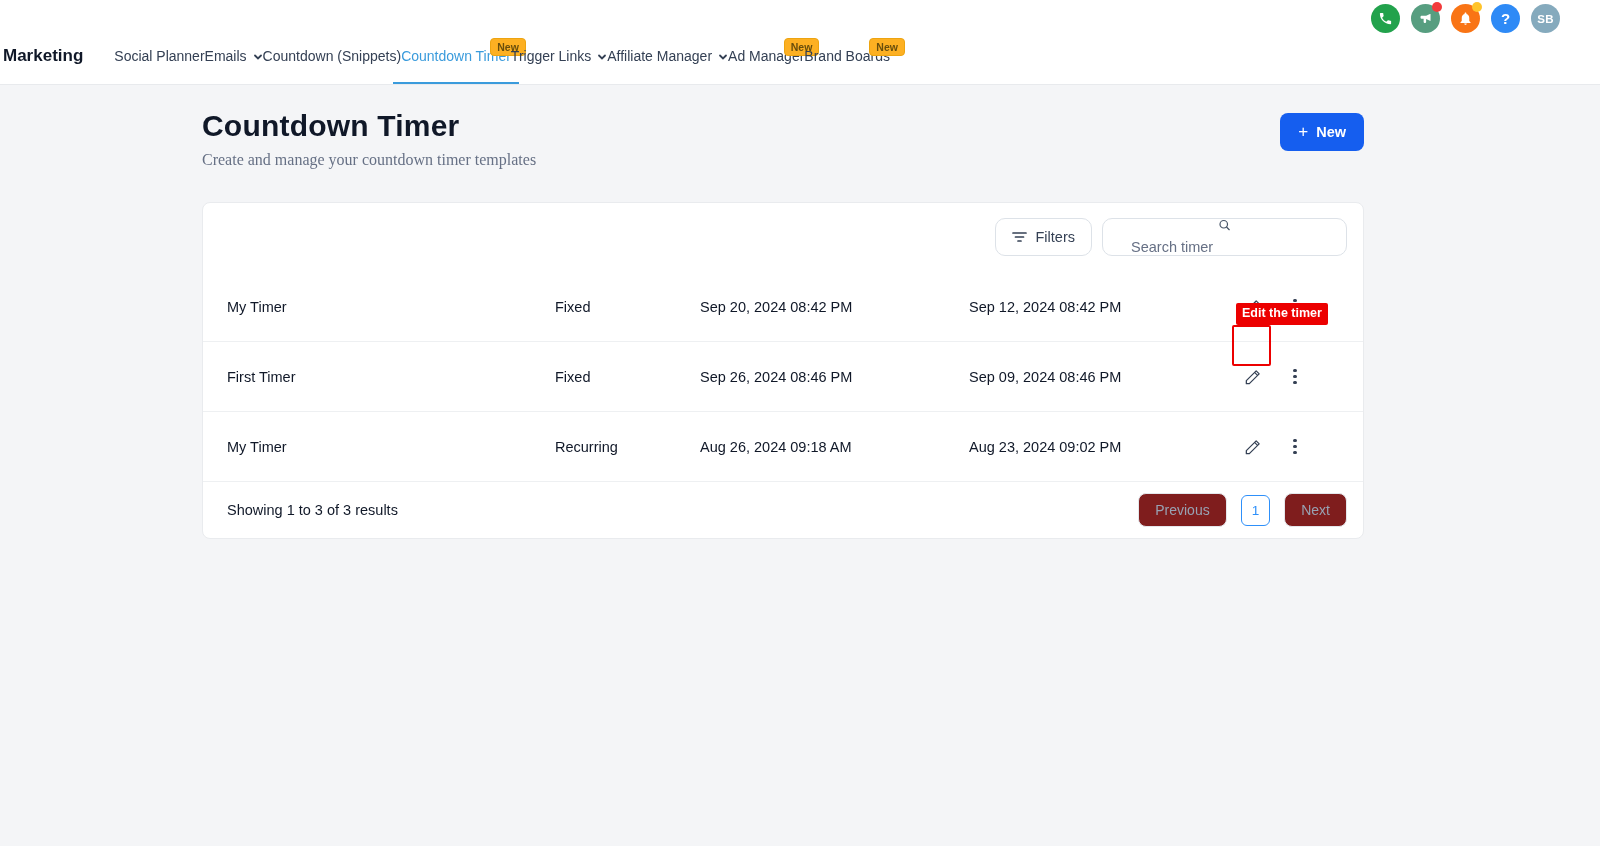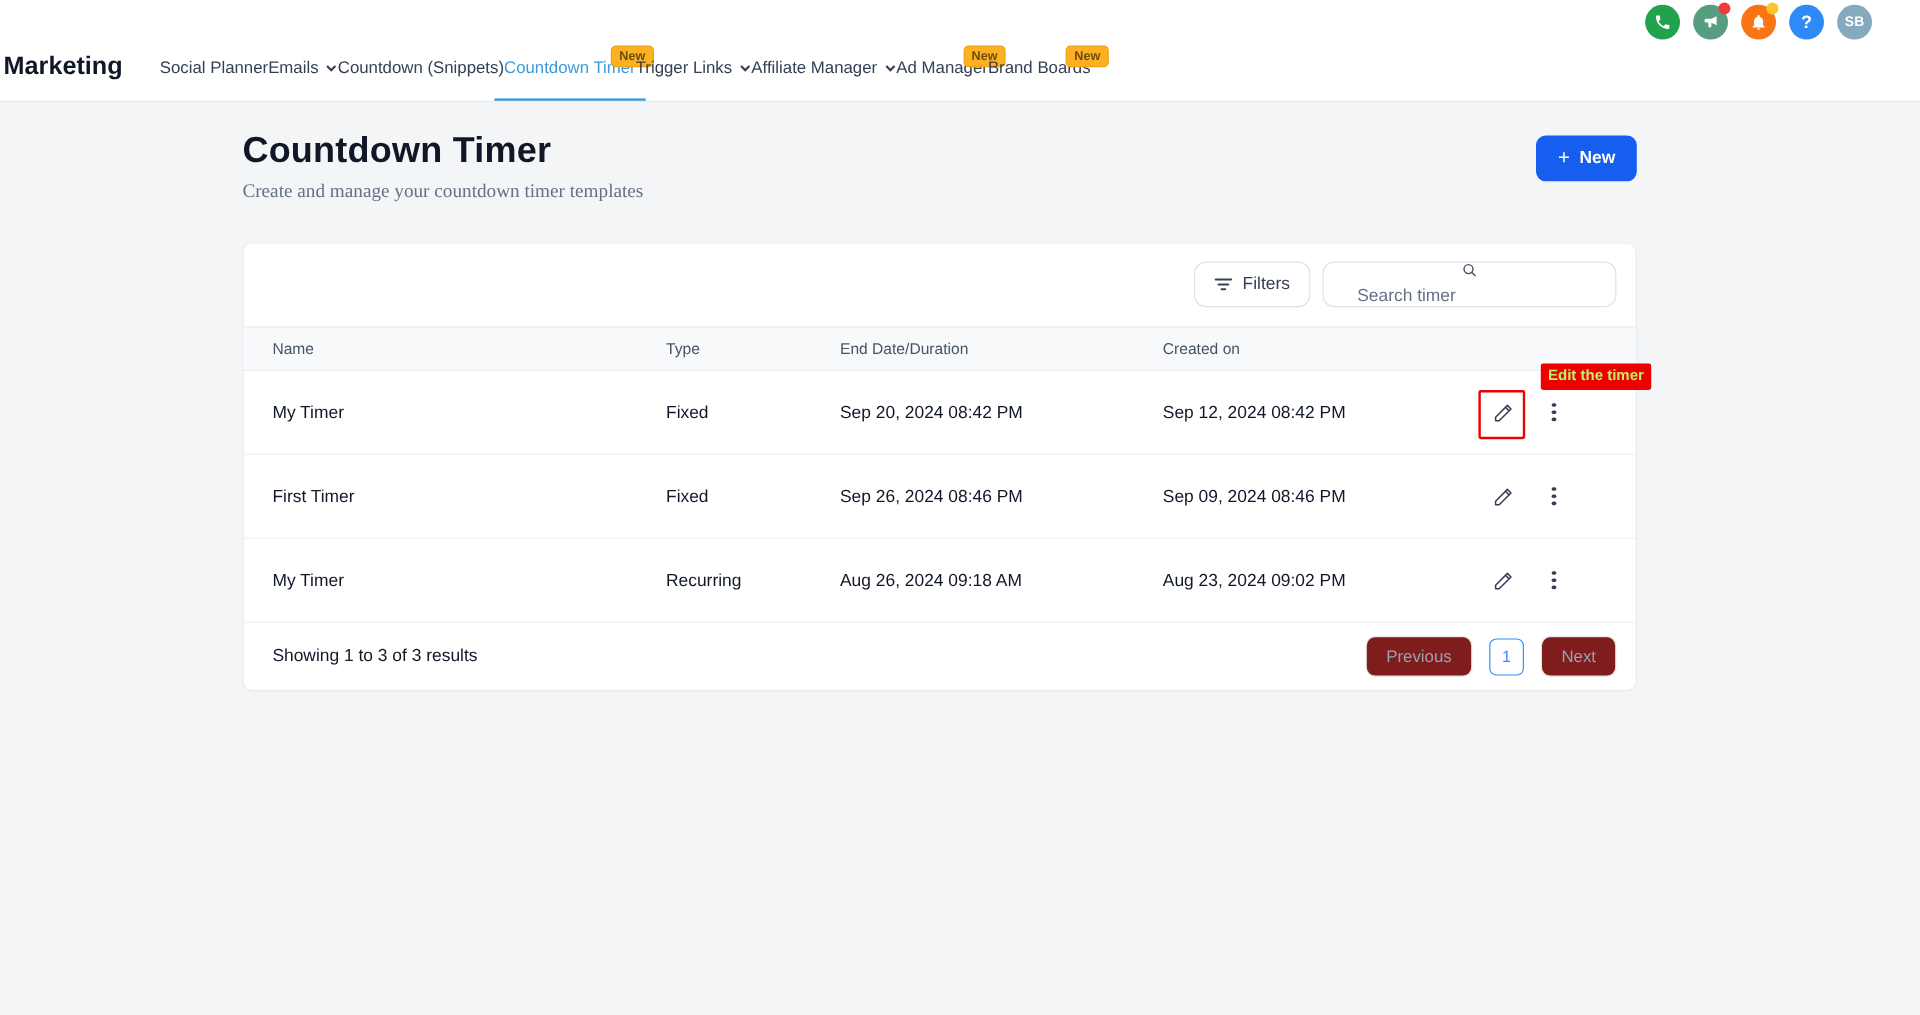--- a/index.html
+++ b/index.html
@@ -13,21 +13,21 @@
   .ic-phone { background:#22A24C; }
   .ic-megaphone { background:#579E80; }
   .ic-bell { background:#F97415; }
   .ic-help { background:#2E8AF6; color:#fff; font-size:15px; font-weight:700; }
   .ic-avatar { background:#85AABD; color:#fff; font-size:11.5px; font-weight:600; letter-spacing:.3px; }
   .notif-dot { position:absolute; top:-2px; right:-2px; width:10px; height:10px; border-radius:50%; }
   .dot-red { background:#F23B3B; }
   .dot-yellow { background:#FFC42B; }
 
   .nav-row { display:flex; align-items:center; height:100%; padding:28px 0 0 3px; }
-  .brand { font-size:21px; font-weight:700; color:#101828; margin-right:31px; white-space:nowrap; }
+  .brand { font-size:17px; font-weight:700; color:#101828; margin-right:31px; white-space:nowrap; }
   .nav-items { display:flex; align-items:center; height:100%; }
   .nav-item { position:relative; display:flex; align-items:center; gap:6px; height:100%;
               font-size:14px; font-weight:500; color:#344054; cursor:pointer; white-space:nowrap; }
   .nav-item.active { color:#3A9BDC; }
   .nav-item.active::after { content:""; position:absolute; left:-8px; right:-8px; bottom:0; height:2px; background:#3A9BDC; }
   .chev { width:10px; height:10px; margin-top:1px; }
   .nav-badge { position:absolute; top:10px; right:-15px; background:#FDB022; border:1px solid #eda410;
                color:#694e0c; font-size:10.5px; font-weight:700; line-height:1; padding:2.5px 6px; border-radius:4px; }
 
   
@@ -70,23 +70,23 @@
   .footer-summary { font-size:14.5px; font-weight:500; color:#101828; }
   .pagination { display:flex; align-items:center; gap:14px; }
   .pg-btn { background:#7f1d1d; border:1px solid #e4e7ec; border-radius:8px; color:#98A2B3;
             font-family:inherit; font-size:14px; padding:8px 16px; cursor:pointer; }
   .pg-current { background:#fff; border:1px solid #2E90FA; border-radius:6px; color:#2E90FA;
                 font-family:inherit; font-size:13.5px; font-weight:500; padding:7px 10px; cursor:pointer; }
 
   
   .annot-box { position:absolute; left:1029px; top:122px; width:39px; height:41px;
                border:2px solid #EC0000; border-radius:2px; pointer-events:none; z-index:4; }
-  .annot-label { position:absolute; left:1033px; top:100px; background:#EC0000; color:#bef264;
+  .annot-label { position:absolute; left:1033px; top:100px; background:#EC0000; color:#ffffff;
                  font-size:12.5px; font-weight:700; line-height:1.35; padding:2px 6px 3px;
-                 border-radius:2px; white-space:nowrap; z-index:4;margin-left:48px; }
+                 border-radius:2px; white-space:nowrap; z-index:4; }
 </style>
 </head>
 <body>
 
 <header class="topbar">
 
   <div class="topbar-icons">
     <div class="icon-circle ic-phone">
       <svg width="15" height="15" viewBox="0 0 24 24" fill="#fff">
           <path d="M6.62 10.79c1.44 2.83 3.76 5.14 6.59 6.59l2.2-2.2c.27-.27.67-.36 1.02-.24 1.12.37 2.33.57 3.57.57.55 0 1 .45 1 1V20c0 .55-.45 1-1 1-9.39 0-17-7.61-17-17 0-.55.45-1 1-1h3.5c.55 0 1 .45 1 1 0 1.25.2 2.45.57 3.57.11.35.03.74-.25 1.02l-2.2 2.2z"></path>
@@ -191,27 +191,20 @@
         </button>
         <div class="search-box">
           <svg width="15" height="15" viewBox="0 0 16 16" fill="none" stroke="#475467" stroke-width="1.6" stroke-linecap="round">
               <circle cx="7" cy="7" r="5"></circle>
               <line x1="11" y1="11" x2="14.3" y2="14.3"></line>
             </svg>
           <input type="text" placeholder="Search timer" style="">
         </div>
       </div>
 
-      <div class="table-head">
-        <div class="col-name">Name</div>
-        <div class="col-type">Type</div>
-        <div class="col-end">End Date/Duration</div>
-        <div class="col-created">Created on</div>
-        <div class="col-actions"></div>
-      </div>
 
       <div class="table-row">
         <div class="col-name">My Timer</div>
         <div class="col-type">Fixed</div>
         <div class="col-end">Sep 20, 2024 08:42 PM</div>
         <div class="col-created">Sep 12, 2024 08:42 PM</div>
         <div class="col-actions">
           <button class="icon-btn">
             <svg width="20" height="20" viewBox="0 0 24 24" fill="none" stroke="#344054" stroke-width="1.5" stroke-linejoin="round">
                 <path d="M15.8 4.6l3.6 3.6L7.6 20H4v-3.6L15.8 4.6z"></path>

